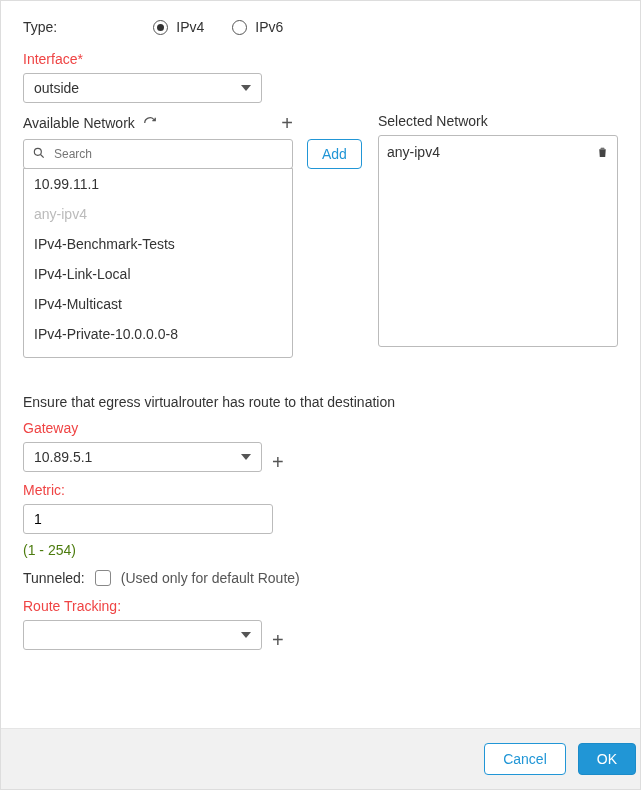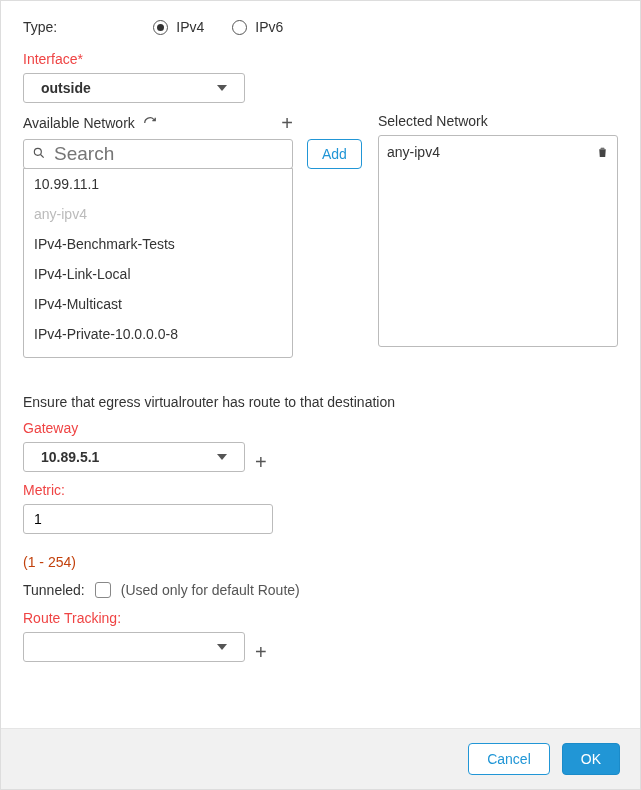--- a/index.html
+++ b/index.html
@@ -76,31 +76,30 @@
     width: 7px; height: 7px;
     border-radius: 50%;
     background: #333;
   }
   .field-label {
     display: block;
     margin-bottom: 6px;
     color: #ef4444;
   }
   .select {
-    width: 222px;
+    width: 239px;
     height: 30px;
     border: 1px solid #bbb;
     border-radius: 3px;
     background: #fff;
     display: flex;
     align-items: center;
     justify-content: space-between;
-    padding: 0 17px;
-    cursor: pointer;
-    font-weight: bold;
+    padding: 0 10px;
+    cursor: pointer;
   }
   .caret {
     width: 0; height: 0;
     border-left: 5px solid transparent;
     border-right: 5px solid transparent;
     border-top: 6px solid #555;
   }
   .hint {
     color: #555;
     font-size: 13.5px;
@@ -153,21 +152,21 @@
     display: flex;
     align-items: center;
     padding: 0 8px;
     gap: 6px;
     margin-bottom: 0;
   }
   .search-box input {
     border: none;
     outline: none;
     flex: 1;
-    font-size: 19px;
+    font-size: 12px;
     background: transparent;
   }
   .avail-list {
     width: 100%;
     height: 190px;
     border: 1px solid #bbb;
     border-top: 1px solid #bbb;
     border-radius: 0 0 3px 3px;
     overflow-y: scroll;
     background: #fff;
@@ -221,40 +220,40 @@
   }
   .text-input {
     width: 250px;
     height: 30px;
     border: 1px solid #bbb;
     border-radius: 3px;
     padding: 0 10px;
     font-size: 14px;
     outline: none;
   }
-  .range-hint { color: #c2410c; margin-top: 20px; }
+  .range-hint { color: #4d7c0f; margin-top: 8px; }
   .check-row {
     display: flex;
     align-items: center;
     gap: 10px;
     margin-top: 12px;
     margin-bottom: 12px;
   }
   .checkbox {
     width: 16px; height: 16px;
     border: 1.5px solid #888;
     border-radius: 3px;
     background: #fff;
     cursor: pointer;
   }
   .check-note { color: #555; }
   .footer {
     background: #f1f1f1;
     border-top: 1px solid #e5e5e5;
-    padding: 14px 20px;
+    padding: 14px 4px;
     display: flex;
     justify-content: flex-end;
     gap: 12px;
   }
   .btn {
     height: 32px;
     padding: 0 18px;
     border-radius: 4px;
     font-size: 14px;
     cursor: pointer;

